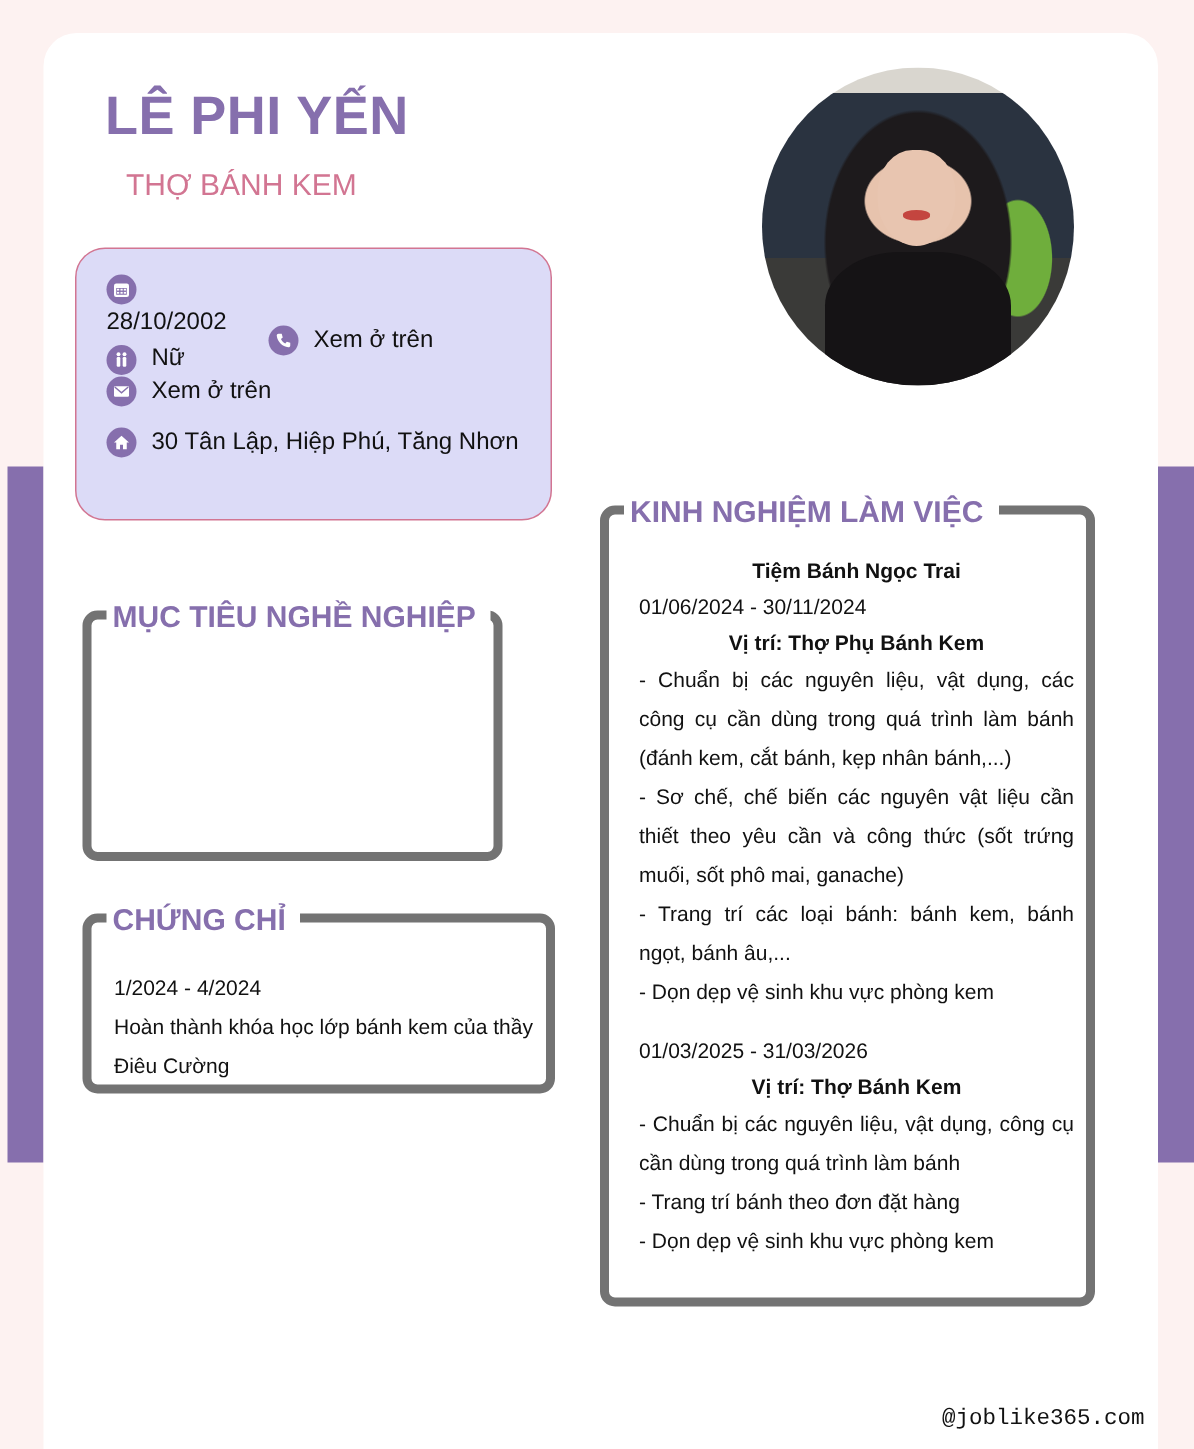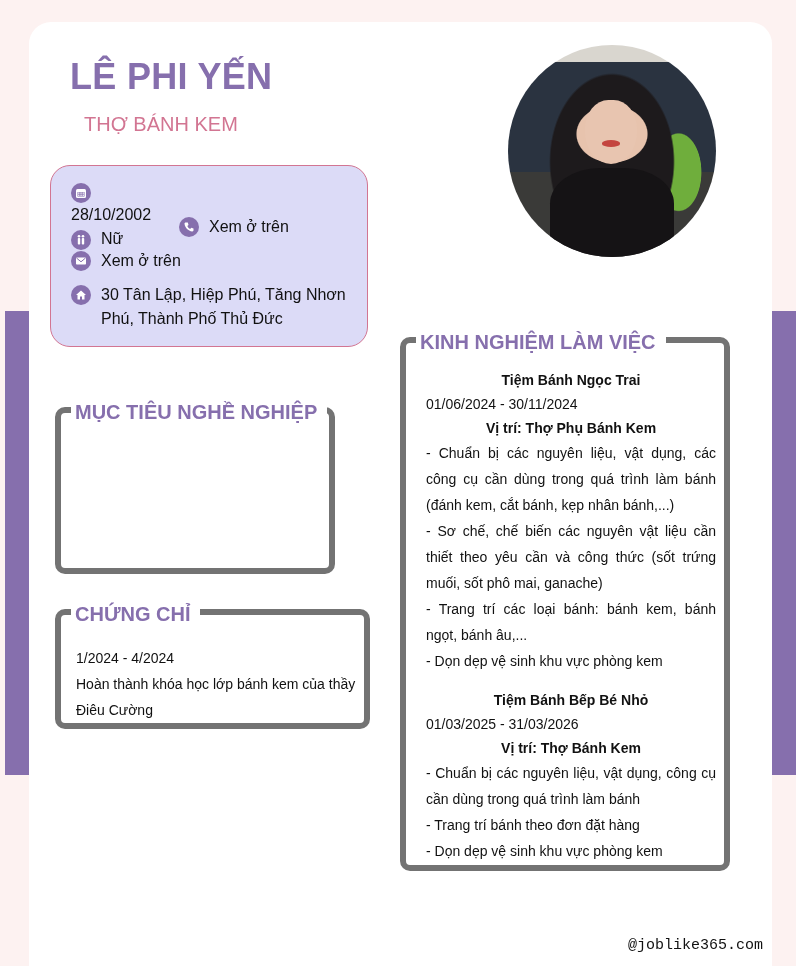--- a/index.html
+++ b/index.html
@@ -94,21 +94,20 @@
     <span>Xem ở trên</span>
   </div>
   <div class="info-row" style="left:20px; top:117px; flex-direction:row;">
     <span class="ic">
       <svg viewBox="0 0 12 12">
           <path d="M6 1.5 L11 6 L9.5 6 L9.5 10.5 L7 10.5 L7 7.5 L5 7.5 L5 10.5 L2.5 10.5 L2.5 6 L1 6 Z"></path>
         </svg>
     </span>
     <span style="display:block;">
       <span style="display:block;">30 Tân Lập, Hiệp Phú, Tăng Nhơn</span>
-      <span style="display:block;">Phú, Thành Phố Thủ Đức</span>
     </span>
   </div>
 </div>
 
 <div class="section" style="left:55px; top:407px; width:280px; height:167px;">
   <div class="sec-title" style="left:10px;">MỤC TIÊU NGHỀ NGHIỆP</div>
 </div>
 
 <div class="section" style="left:55px; top:609px; width:315px; height:120px;">
   <div class="sec-title" style="left:10px;">CHỨNG CHỈ</div>
@@ -126,21 +125,20 @@
     <div class="job-company">Tiệm Bánh Ngọc Trai</div>
     <div class="job-dates">01/06/2024 - 30/11/2024</div>
     <div class="job-position">Vị trí: Thợ Phụ Bánh Kem</div>
     <div class="job-task">- Chuẩn bị các nguyên liệu, vật dụng, các công cụ cần dùng trong quá trình làm bánh (đánh kem, cắt bánh, kẹp nhân bánh,...)</div>
     <div class="job-task">- Sơ chế, chế biến các nguyên vật liệu cần thiết theo yêu cần và công thức (sốt trứng muối, sốt phô mai, ganache)</div>
     <div class="job-task">- Trang trí các loại bánh: bánh kem, bánh ngọt, bánh âu,...</div>
     <div class="job-task">- Dọn dẹp vệ sinh khu vực phòng kem</div>
   </div>
 
   <div class="job" style="top:345px;">
-    <div class="job-company">Tiệm Bánh Bếp Bé Nhỏ</div>
     <div class="job-dates">01/03/2025 - 31/03/2026</div>
     <div class="job-position">Vị trí: Thợ Bánh Kem</div>
     <div class="job-task">- Chuẩn bị các nguyên liệu, vật dụng, công cụ cần dùng trong quá trình làm bánh</div>
     <div class="job-task">- Trang trí bánh theo đơn đặt hàng</div>
     <div class="job-task">- Dọn dẹp vệ sinh khu vực phòng kem</div>
   </div>
 </div>
 
 <div class="footer">@joblike365.com</div>
 

